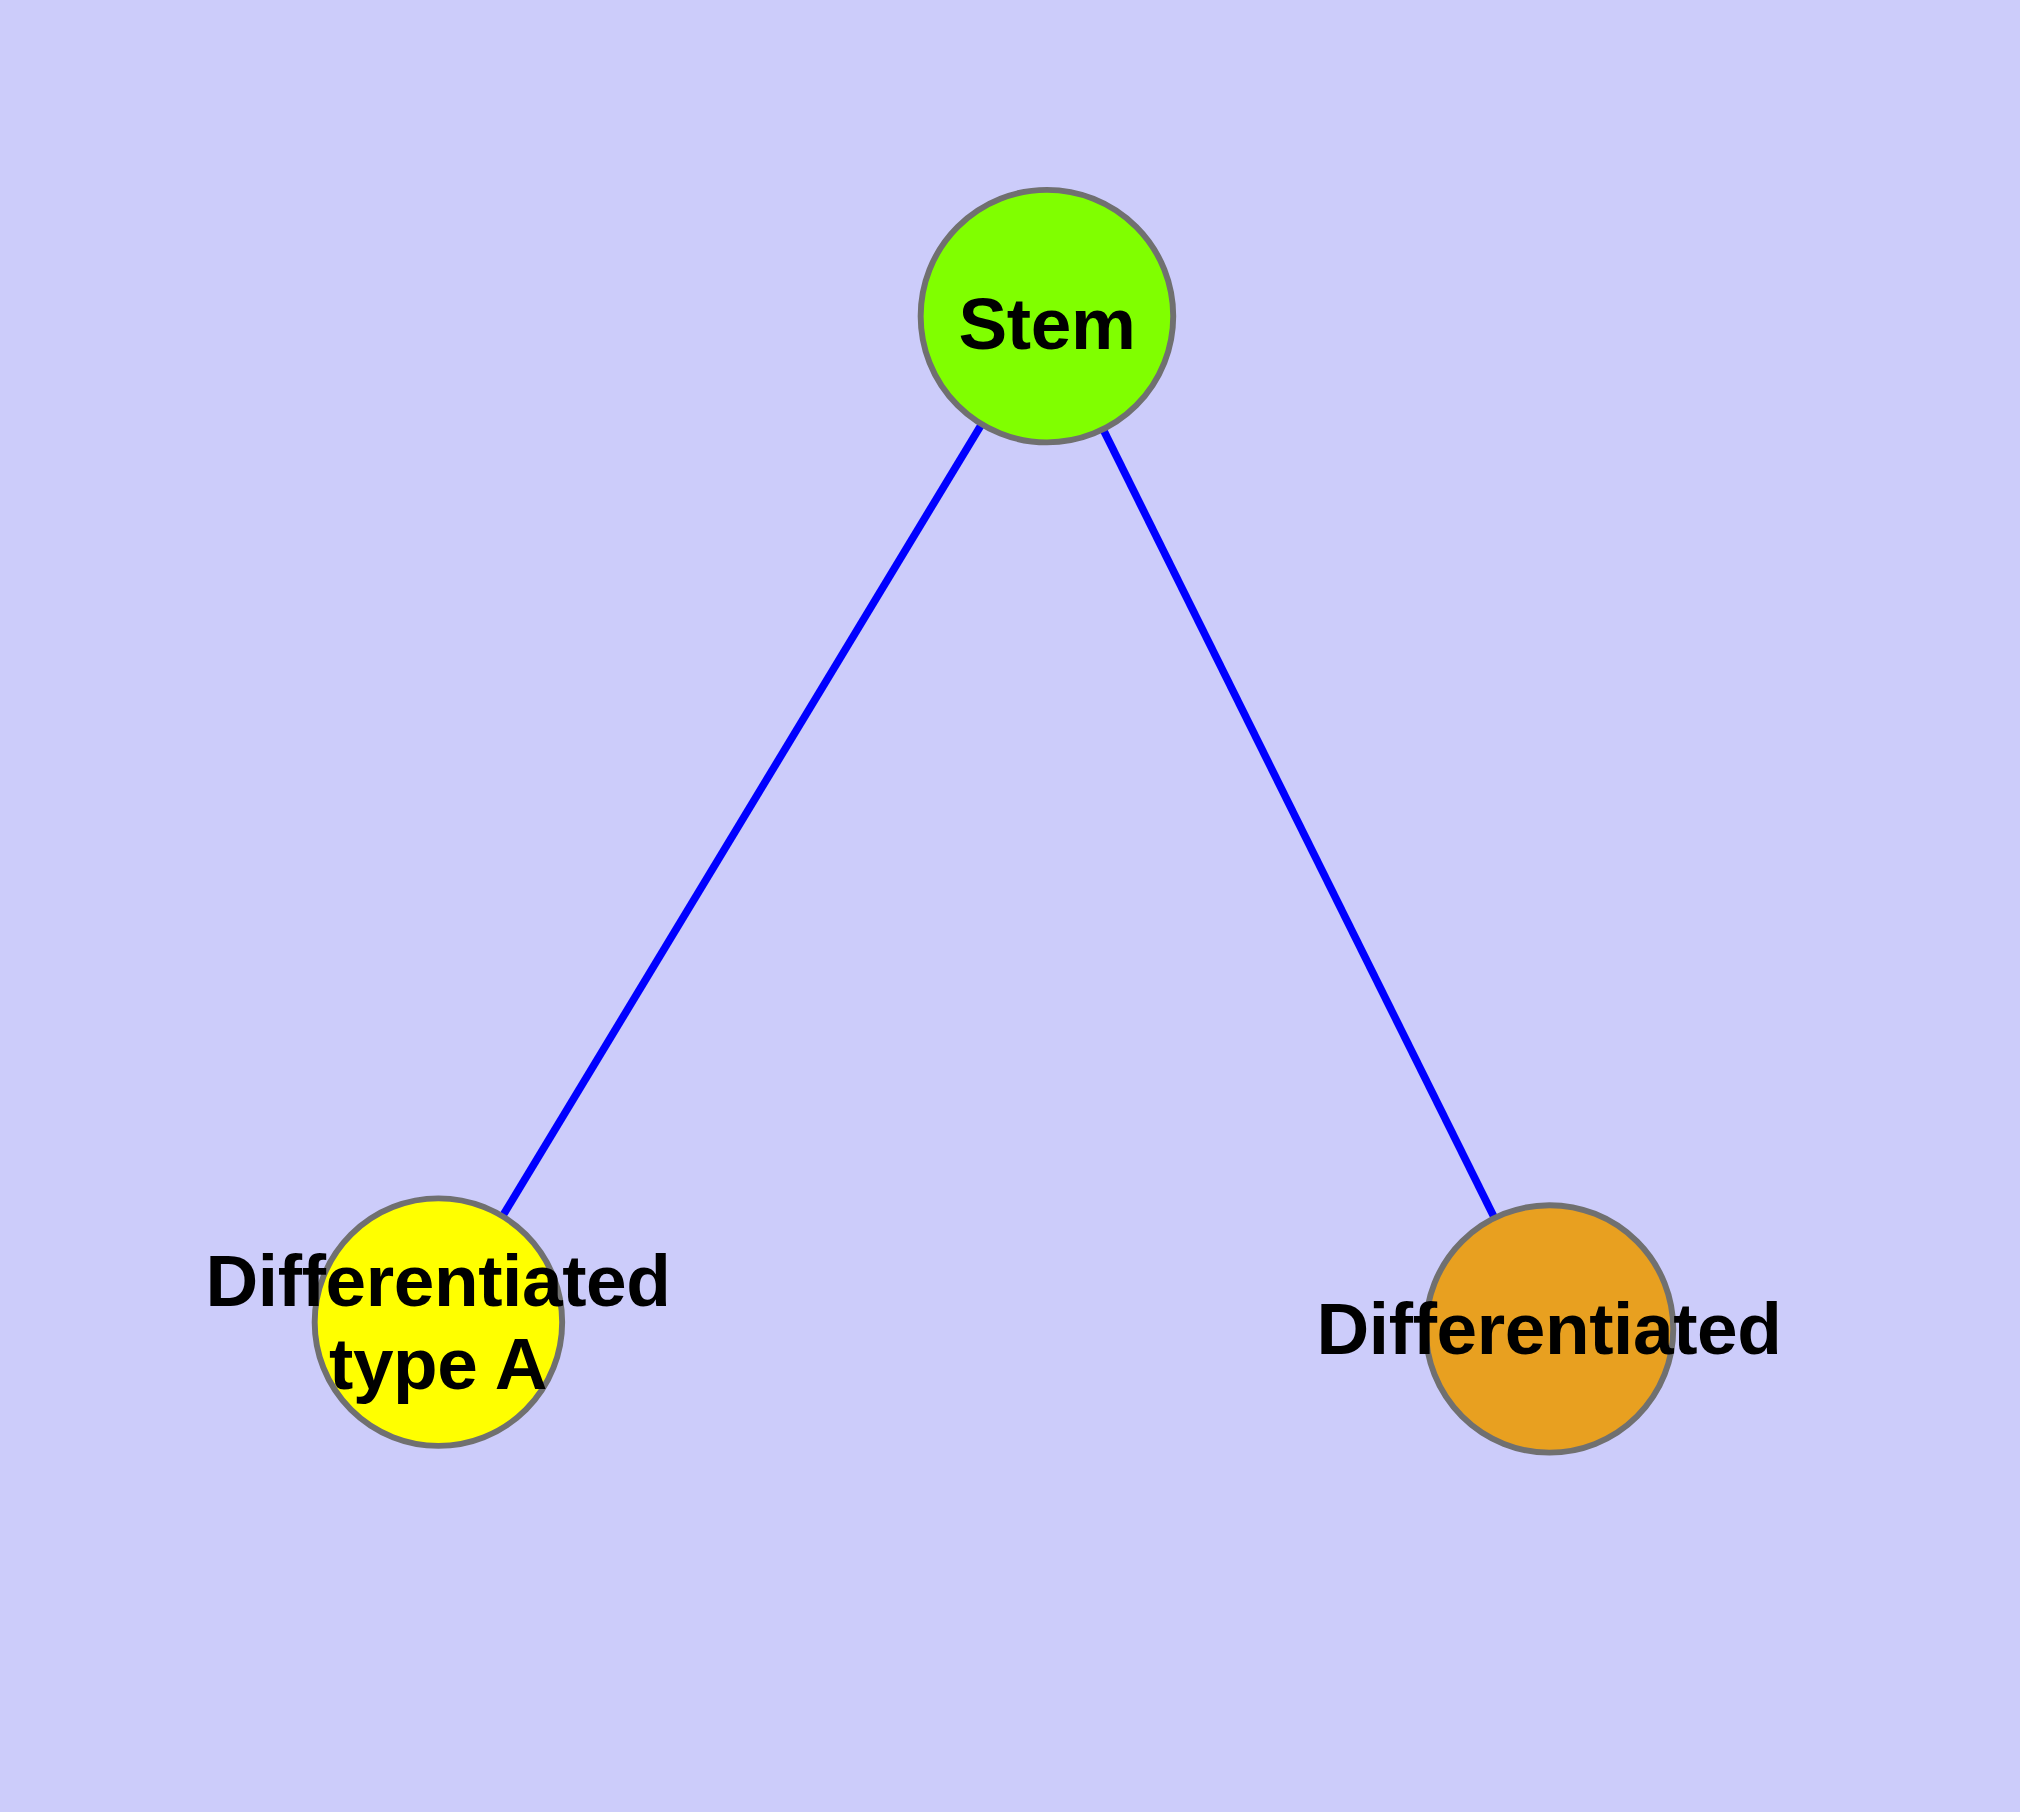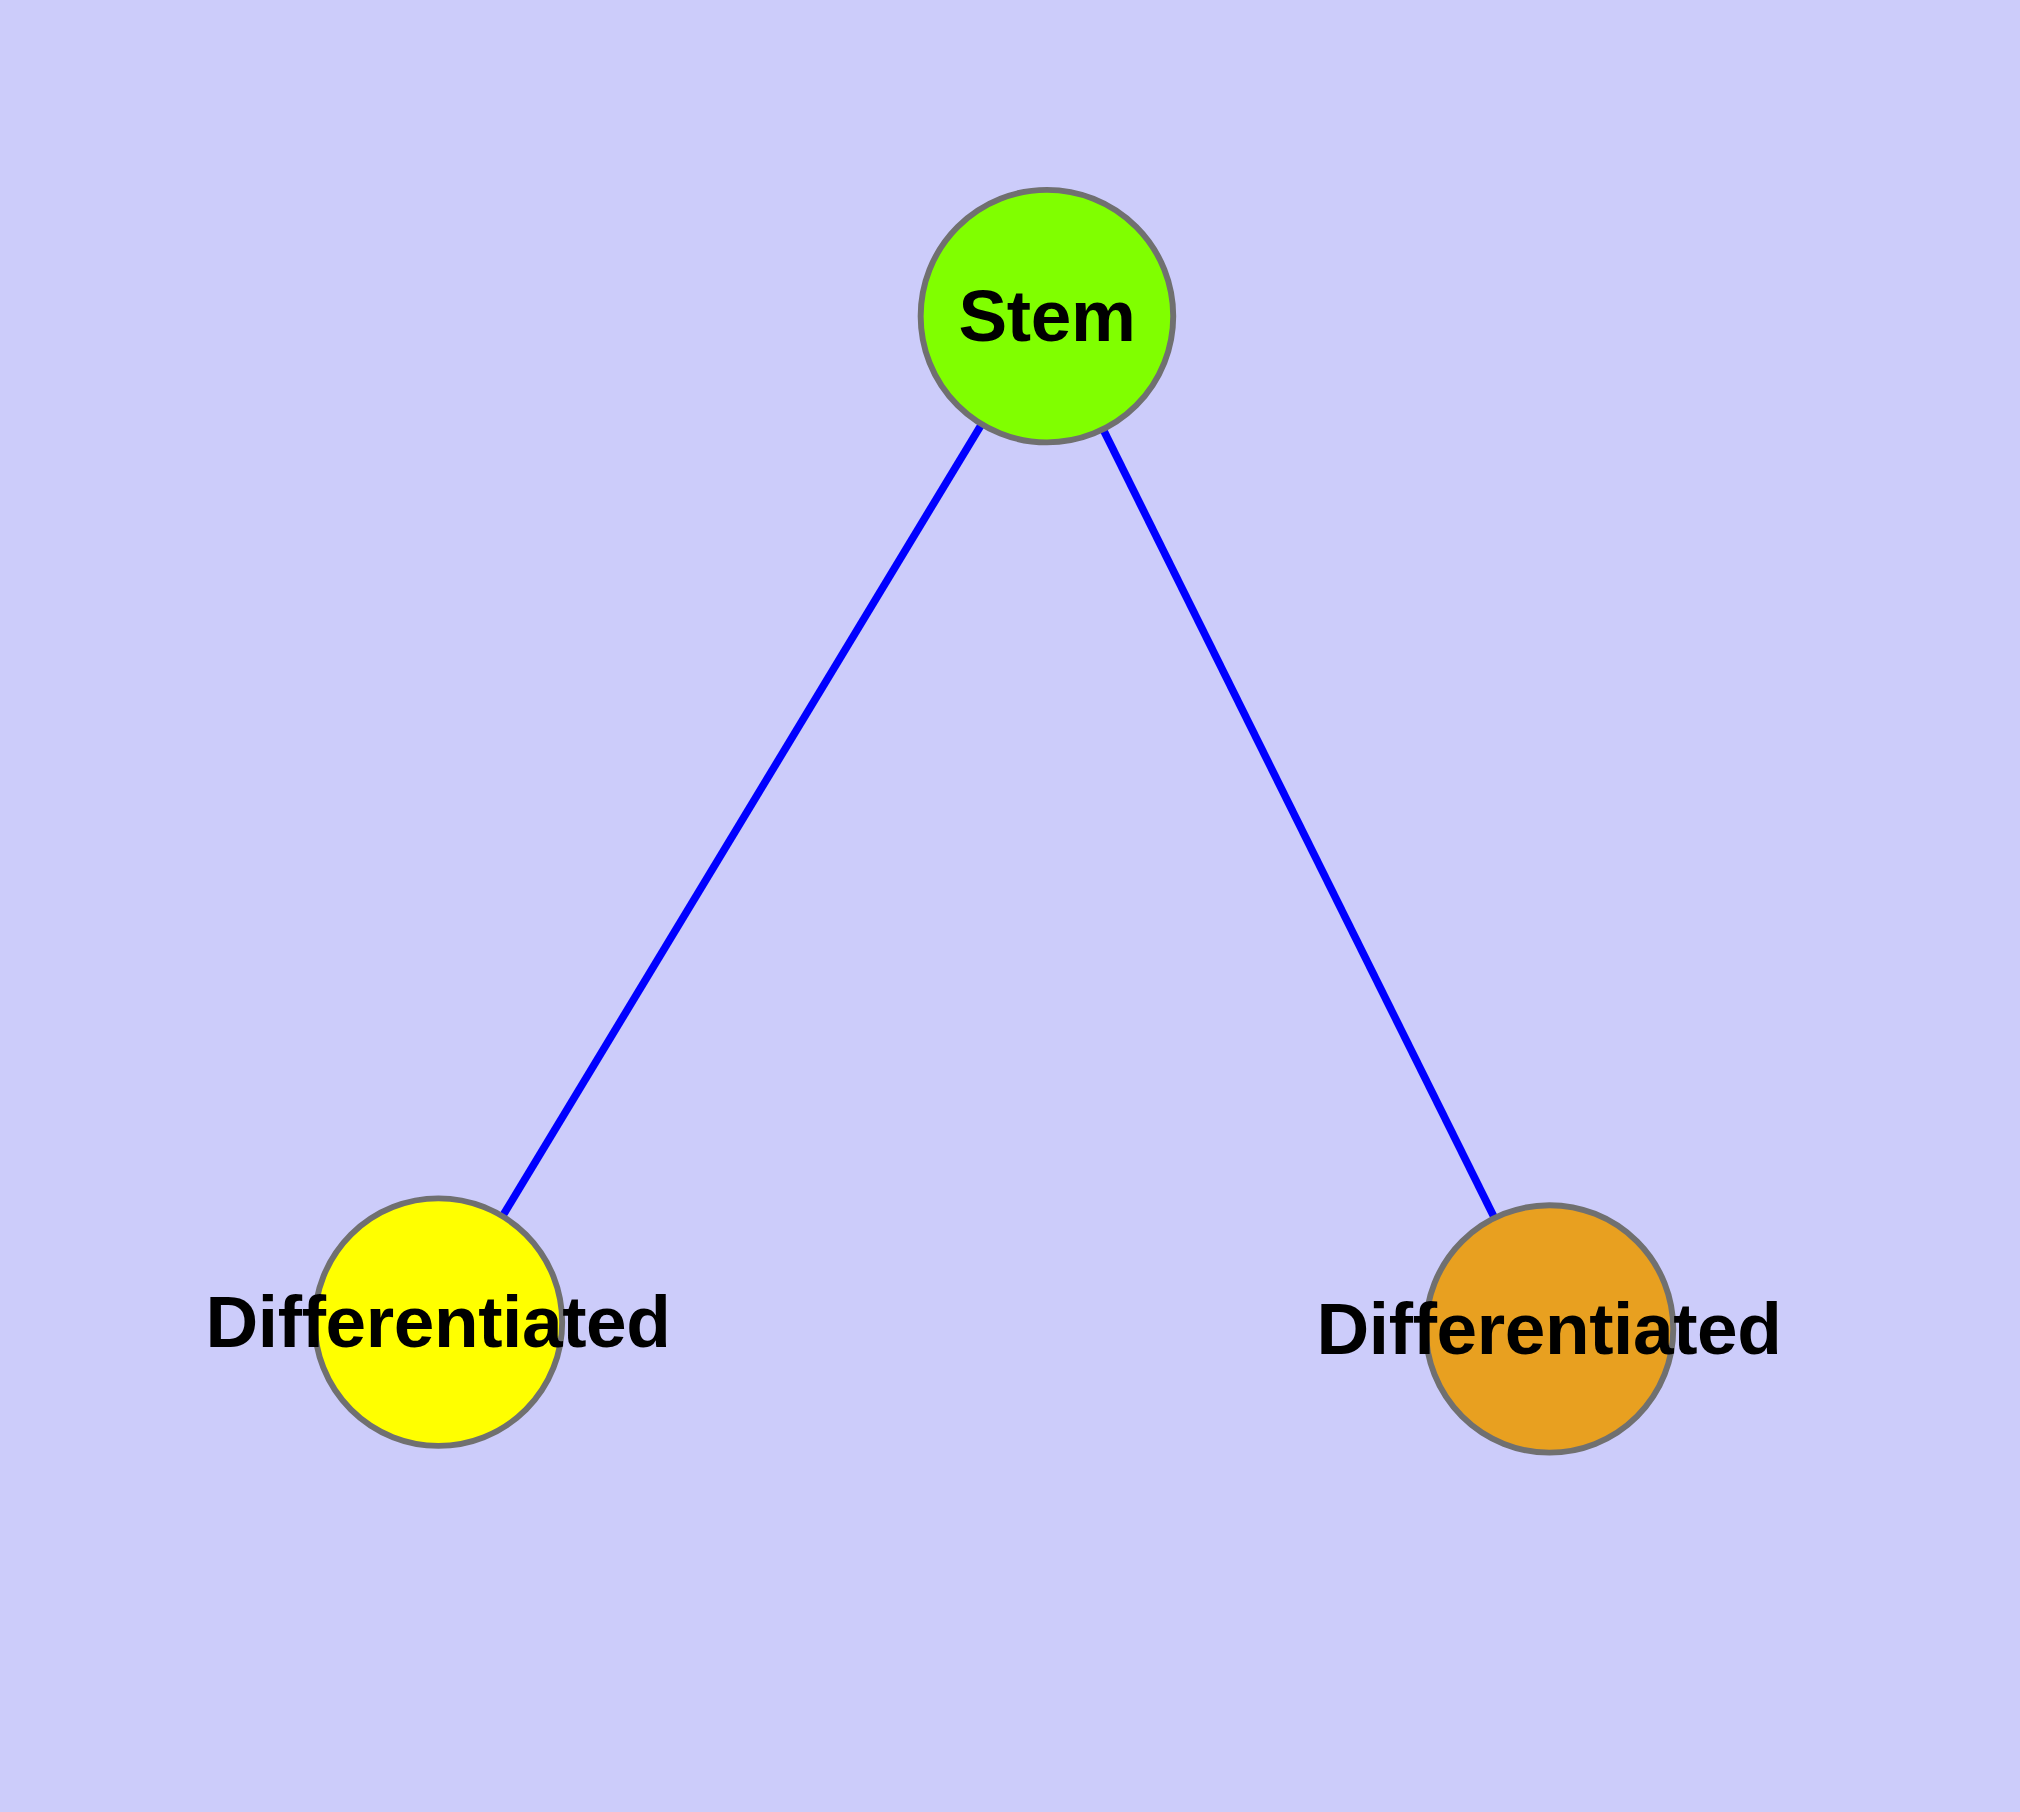--- a/index.html
+++ b/index.html
@@ -33,21 +33,21 @@
     position: absolute;
     text-align: center;
     font-weight: bold;
     color: #000000;
     white-space: nowrap;
     line-height: 1.14;
     pointer-events: none;
     transform: translate(-50%, -50%);
     letter-spacing: -0.4px;
   }
-  .label-stem   { font-size: 73px; }
+  .label-stem   { font-size: 73px; margin-top: 8px; }
   .label-typeA  { font-size: 73px; }
   .label-typeB  { font-size: 73px; }
 </style>
 </head>
 <body>
 
 <div id="canvas" style="width: 2021px; height: 1812px;">
 
   <div id="graph-bg" style="background: rgb(204, 204, 250);"></div>
 
@@ -64,20 +64,21 @@
       <circle id="node-diff_b" cx="1828" cy="1568" r="146" fill="#e8a020" stroke="#707070" stroke-width="7"></circle>
     </g>
   </svg>
 
   <div class="node-label label-stem" id="label-stem" style="left: 1047px; top: 316px; color: rgb(0, 0, 0);">
     <span>Stem</span>
   </div>
 
   <div class="node-label label-typeA" id="label-diff_a" style="left: 438px; top: 1322px; color: rgb(0, 0, 0);">
     <span>Differentiated</span><br>
+    <span>type A</span>
   </div>
 
   <div class="node-label label-typeB" id="label-diff_b" style="left: 1549px; top: 1329px; color: rgb(0, 0, 0);">
     <span>Differentiated</span><br>
   </div>
 
 </div>
 
 
 </body></html>

